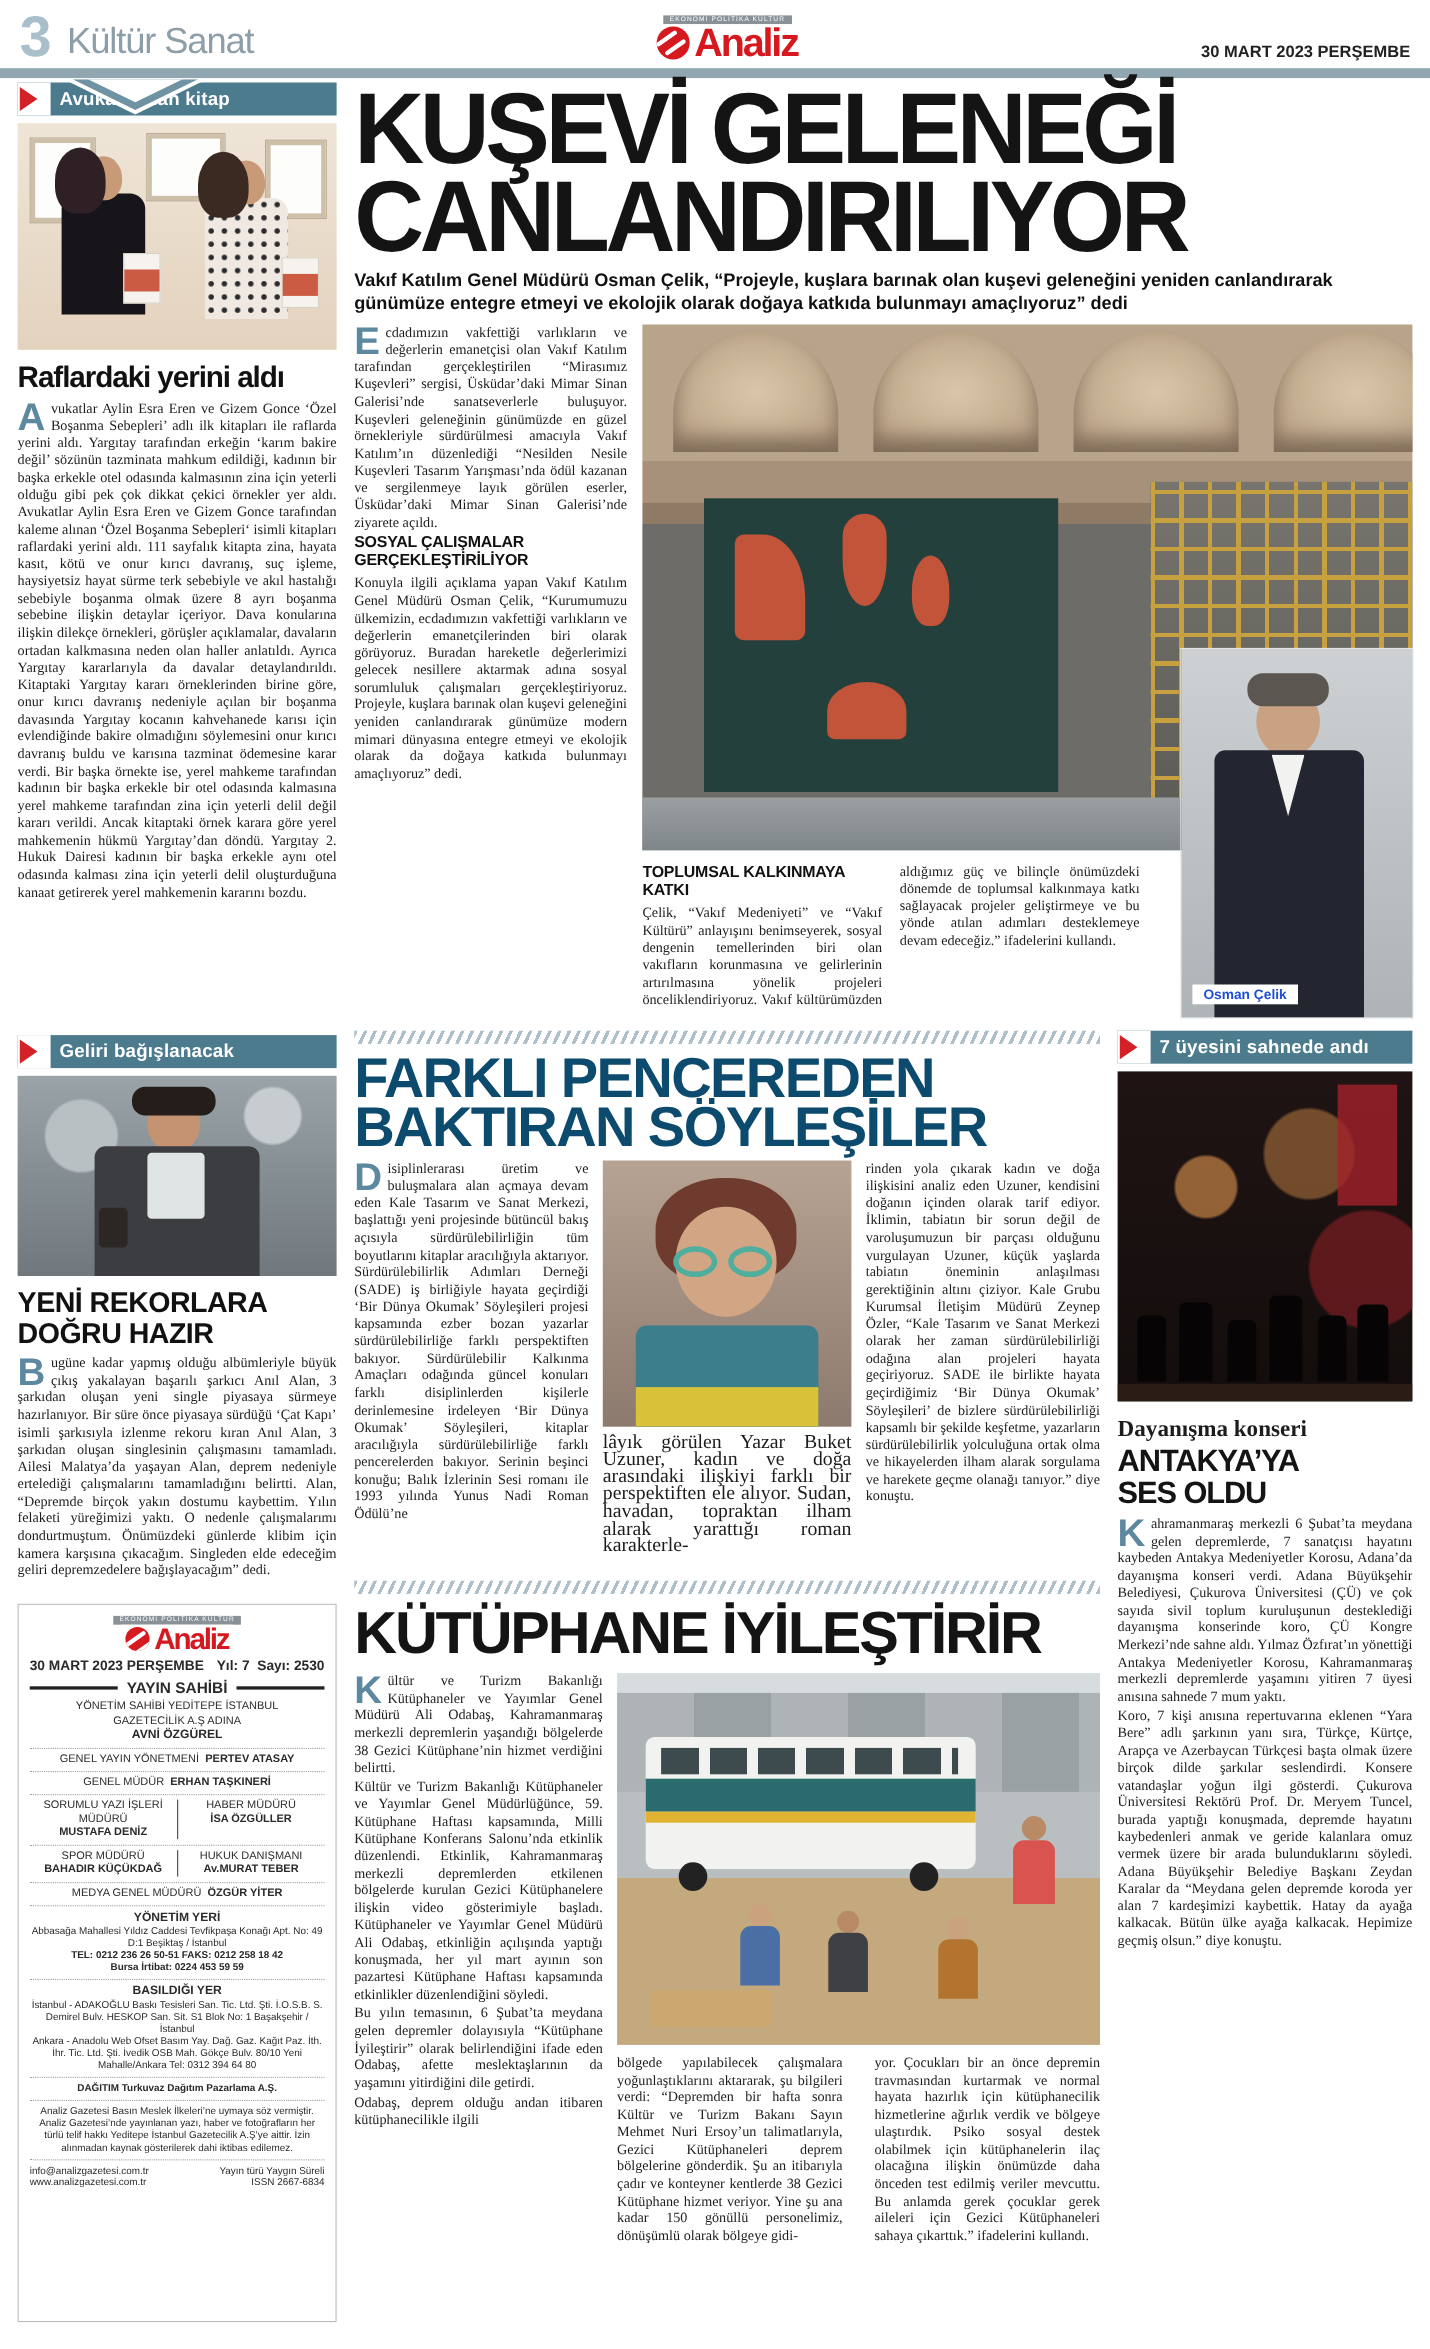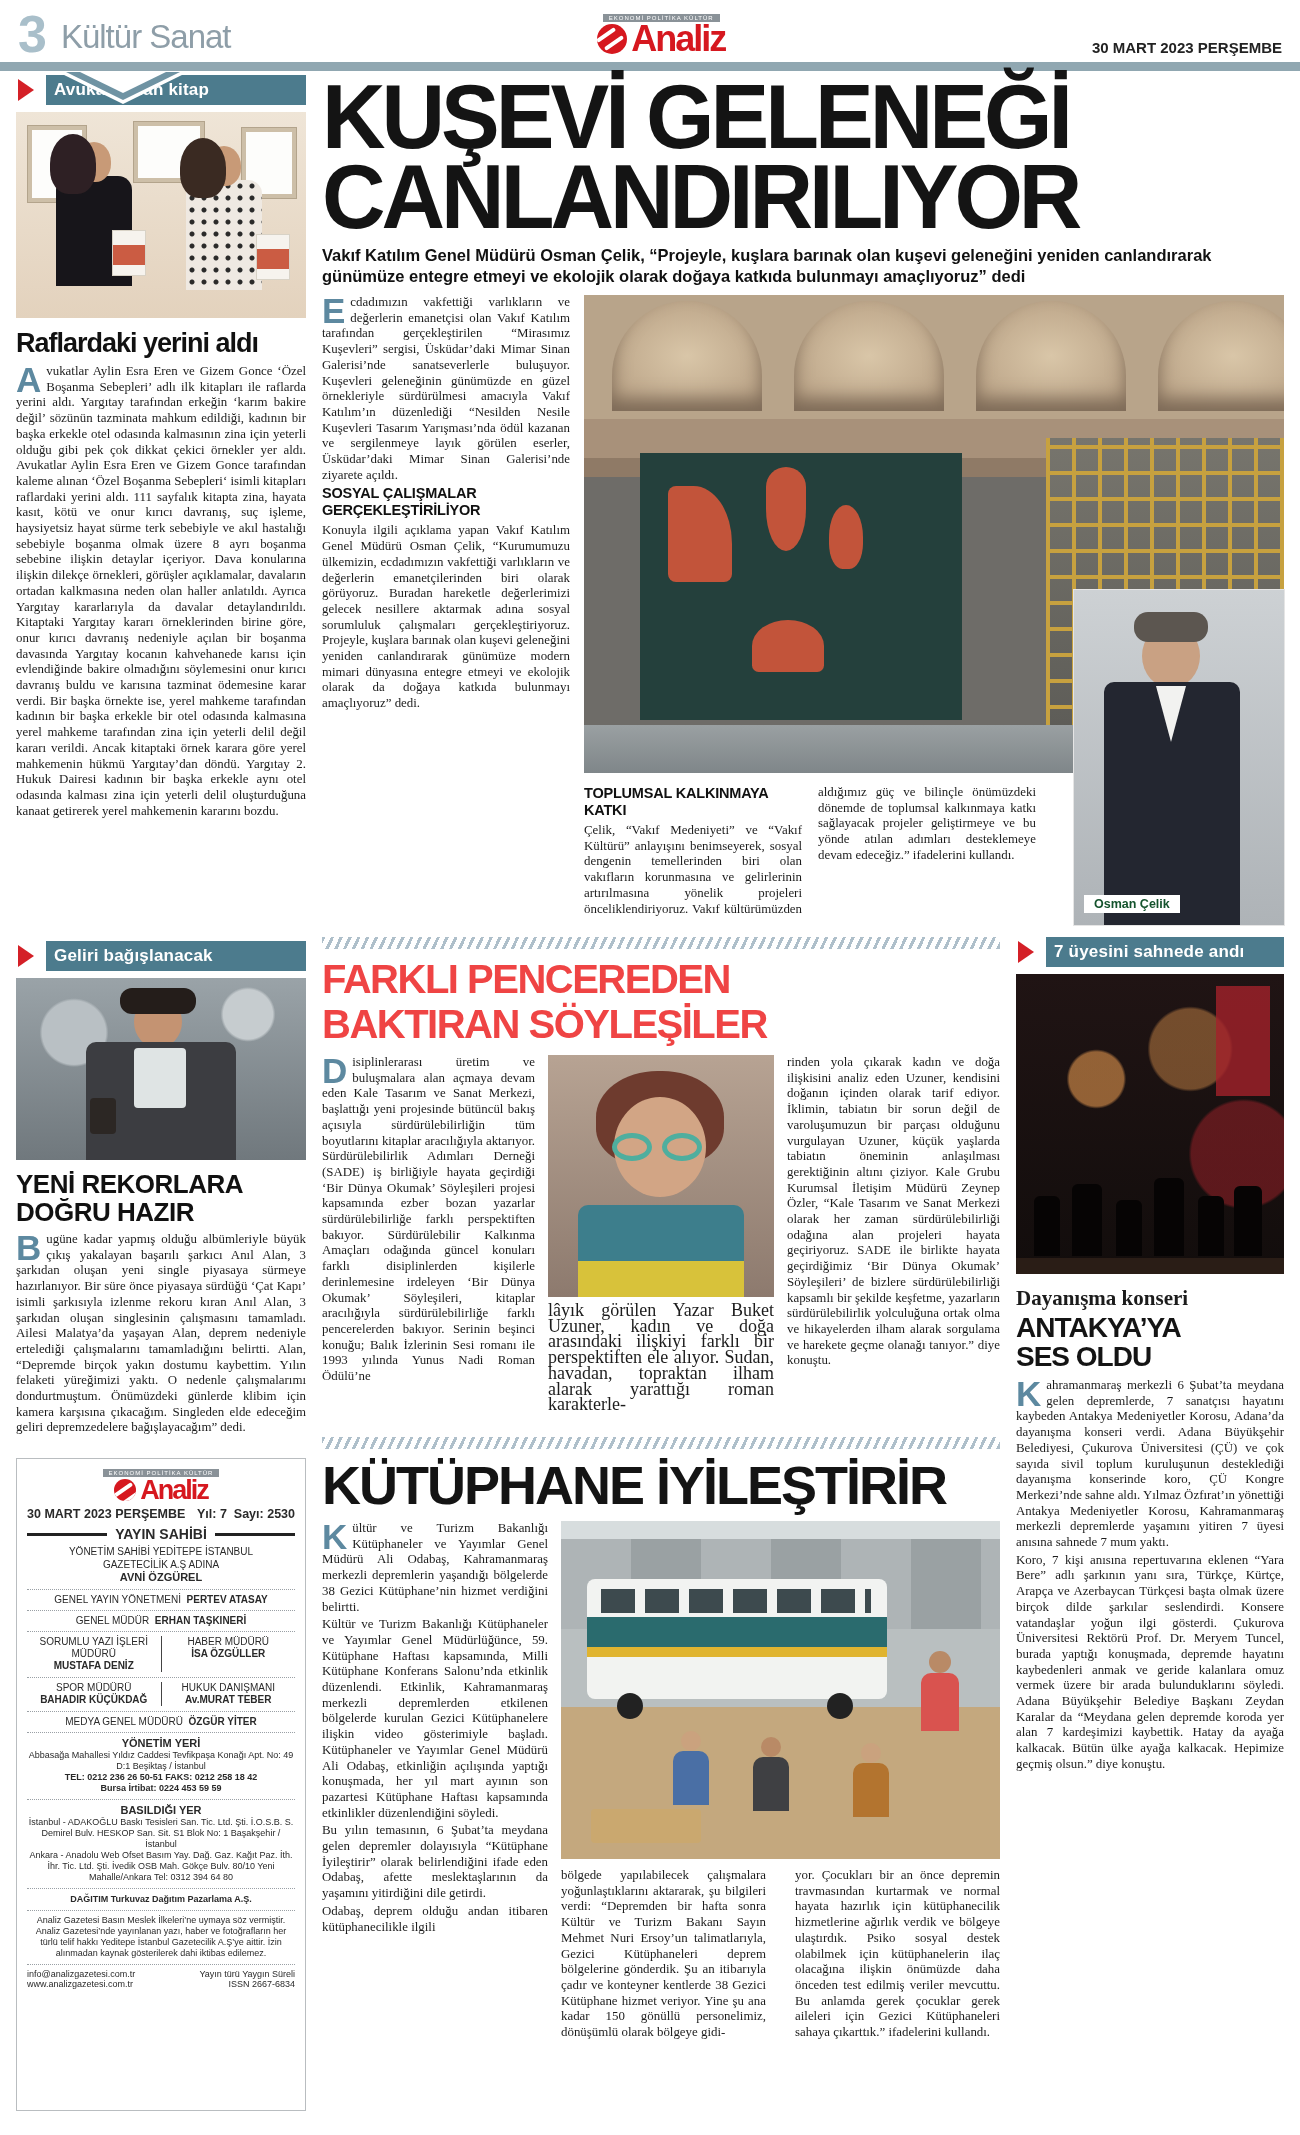--- a/index.html
+++ b/index.html
@@ -107,29 +107,29 @@
             background:repeating-linear-gradient(90deg,#c7a13f 0 4px,transparent 4px 26px),
                        repeating-linear-gradient(0deg,#c7a13f 0 4px,transparent 4px 26px),
                        linear-gradient(#77756d,#5d5c57); }
   .g-floor { position:absolute; bottom:0; left:0; right:0; height:10%;
              background:linear-gradient(#9aa0a2,#7f8689); }
   .under-row { display:flex; gap:14px; margin-top:12px; }
   .toplumsal { width:452px; flex:none; height:142px; column-count:2; column-gap:16px; column-fill:auto; overflow:hidden; }
   .osman-photo { width:210px; height:335px; margin-top:-195px; margin-left:auto; flex:none;
                  background:linear-gradient(#cdd1d4,#aeb3b7); z-index:3; box-shadow:0 0 0 1px #e5e5e5; }
   .osman-label { position:absolute; left:10px; bottom:12px; background:#fff; padding:2px 10px;
-                 font-family:"Liberation Sans",sans-serif; font-weight:700; font-size:12.5px; color:#14532d; }
+                 font-family:"Liberation Sans",sans-serif; font-weight:700; font-size:12.5px; color:#1d4ed8; }
 
   
   .lower { display:flex; gap:16px; margin-top:14px; flex:1; min-height:0; }
   .center-band { flex:1; min-width:0; display:flex; flex-direction:column; }
   .rail-right { width:268px; flex:none; display:flex; flex-direction:column; }
 
-  .farkli-h { font-family:"Liberation Sans",sans-serif; font-weight:800; font-size:40px;
-              line-height:45px; letter-spacing:-1.5px; color:#ef4444; margin:8px 0 8px 0; }
+  .farkli-h { font-family:"Liberation Sans",sans-serif; font-weight:800; font-size:51px;
+              line-height:45px; letter-spacing:-1.5px; color:#0c4a6e; margin:8px 0 8px 0; }
   .farkli-row { display:flex; gap:13px; height:372px; }
   .fcol { flex:1; overflow:hidden; min-width:0; }
   .fphoto-block { width:226px; flex:none; }
   .uzuner-photo { height:242px; background:linear-gradient(#b7a393,#8d7a6e); }
   .fcaption { margin-top:6px; font-size:18px; line-height:15.7px; text-align:justify; }
 
   .kut-h { font-family:"Liberation Sans",sans-serif; font-weight:800; font-size:54px;
            line-height:56px; letter-spacing:-2px; color:#141414; margin:8px 0 8px 0; white-space:nowrap; }
   .kut-row { display:flex; gap:13px; flex:1; min-height:0; }
   .kut-col1 { width:226px; flex:none; overflow:hidden; }

